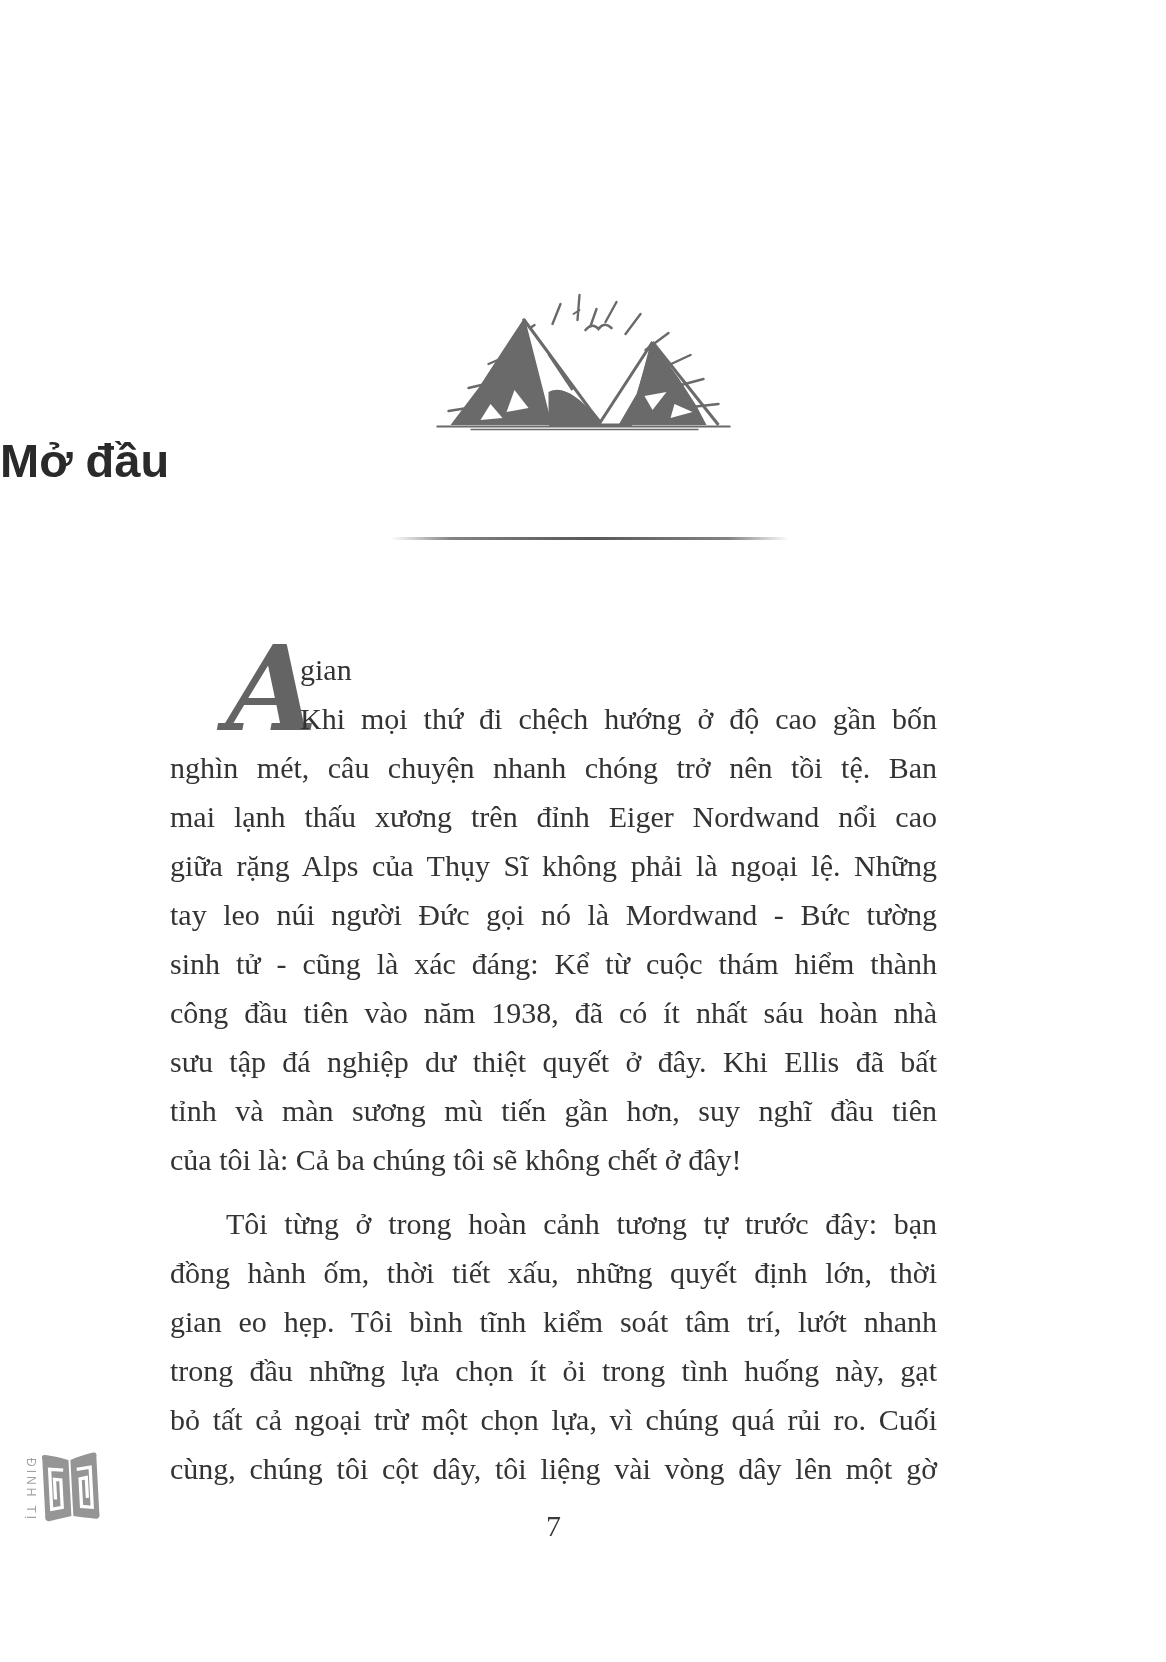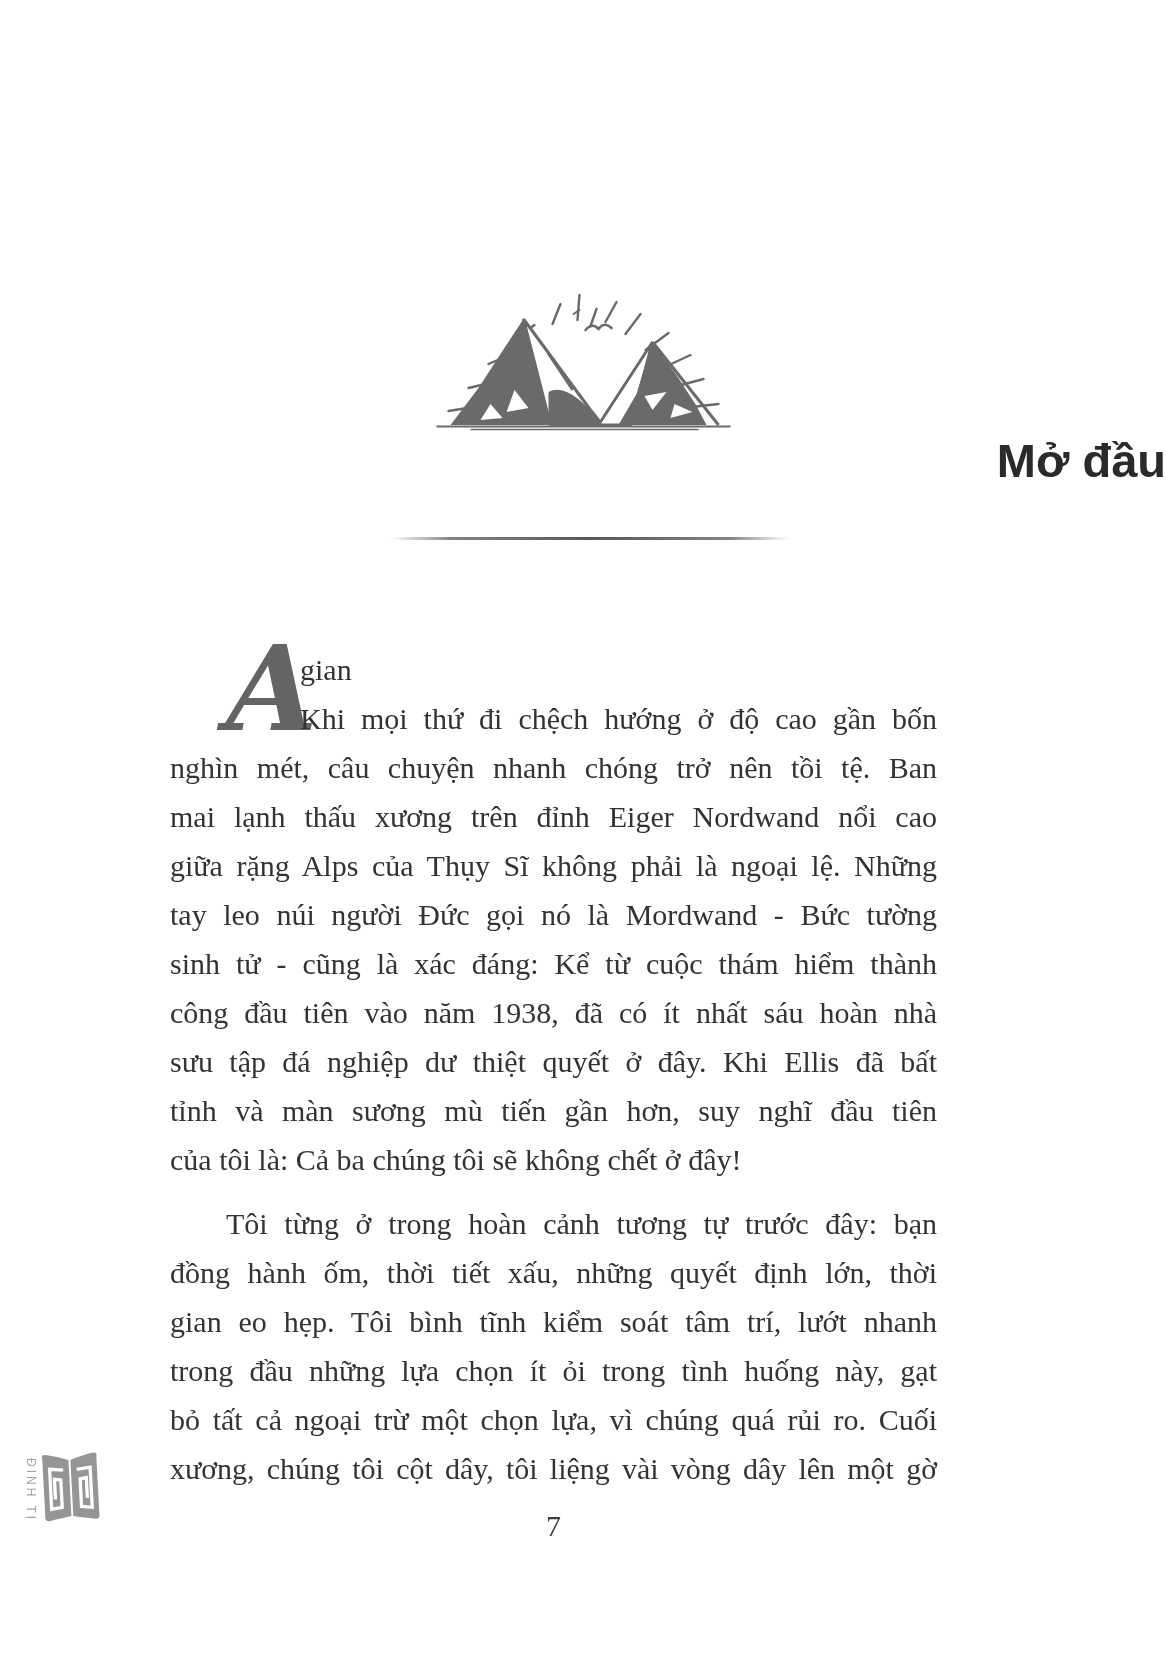--- a/index.html
+++ b/index.html
@@ -16,21 +16,21 @@
   .illustration {
     position:absolute;
     top:292px; left:583px;
     transform:translateX(-50%);
   }
 
   
   .chapter-title {
     position:absolute;
     top:433px; left:0; width:100%;
-    text-align:right;
+    text-align:left;
     font-family:"Liberation Sans", sans-serif;
     font-weight:bold;
     font-size:47px;
     letter-spacing:0px;
     color:#2a2a2a;
   }
 
   .divider {
     position:absolute;
     top:537px; left:391px;
@@ -168,21 +168,21 @@
       <span class="bline">sưu tập đá nghiệp dư thiệt quyết ở đây. Khi Ellis đã bất</span>
       <span class="bline">tỉnh và màn sương mù tiến gần hơn, suy nghĩ đầu tiên</span>
       <span class="bline short">của tôi là: Cả ba chúng tôi sẽ không chết ở đây!</span>
     </div>
     <div class="p2">
       <span class="bline indent">Tôi từng ở trong hoàn cảnh tương tự trước đây: bạn</span>
       <span class="bline">đồng hành ốm, thời tiết xấu, những quyết định lớn, thời</span>
       <span class="bline">gian eo hẹp. Tôi bình tĩnh kiểm soát tâm trí, lướt nhanh</span>
       <span class="bline">trong đầu những lựa chọn ít ỏi trong tình huống này, gạt</span>
       <span class="bline">bỏ tất cả ngoại trừ một chọn lựa, vì chúng quá rủi ro. Cuối</span>
-      <span class="bline">xương, chúng tôi cột dây, tôi liệng vài vòng dây lên một gờ</span>
+      <span class="bline">cùng, chúng tôi cột dây, tôi liệng vài vòng dây lên một gờ</span>
     </div>
   </div>
 
   <div class="page-number">7</div>
 
   <div class="watermark">
     <span class="watermark-text">ĐINH TỊ</span>
     <svg width="58" height="80" viewBox="0 0 60 82" style="transform:rotate(-3deg)">
       <g>
         <path d="M31,10 C39,7 49,4.5 55,3.5 C58,3 58.8,5 58,8.5 L58,66 C58.8,70 57,72.5 54,72 C46,70.8 38,69.5 31,68 Z" fill="#8d8d8d"></path>

